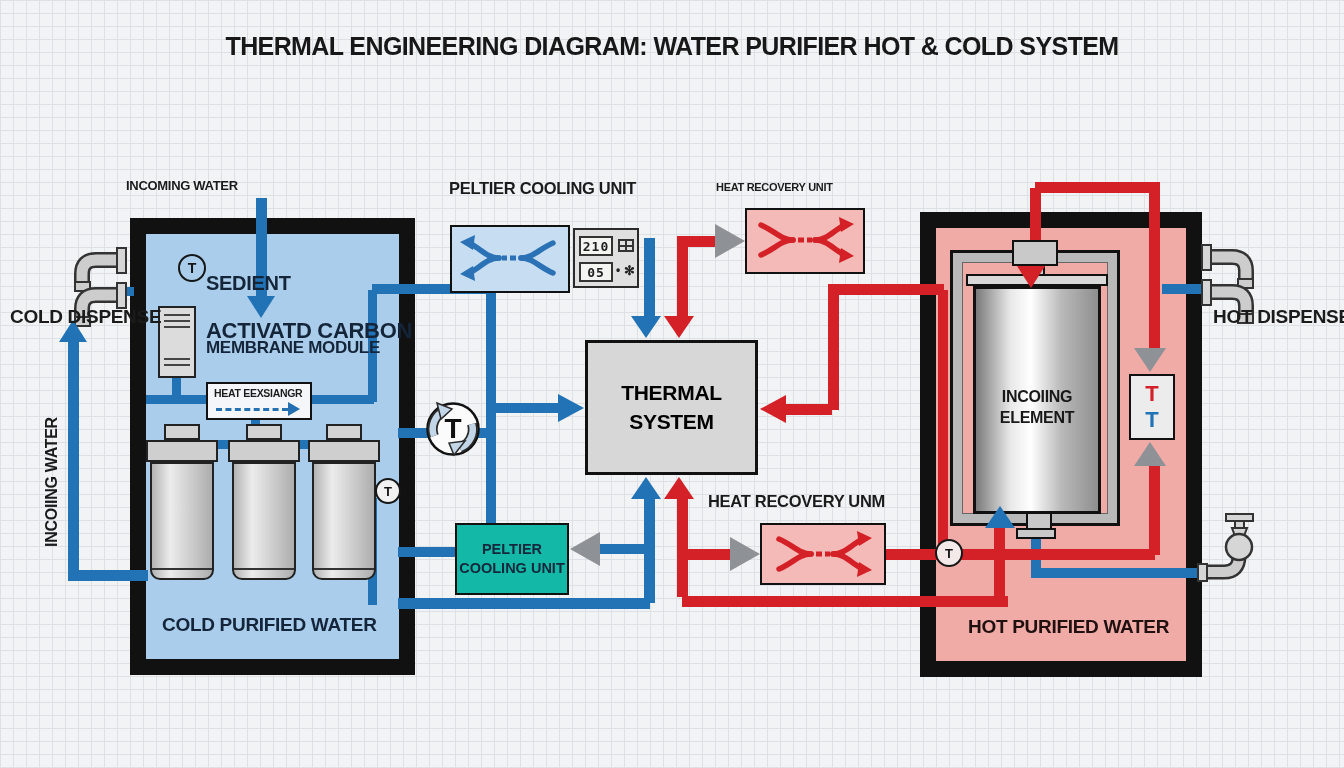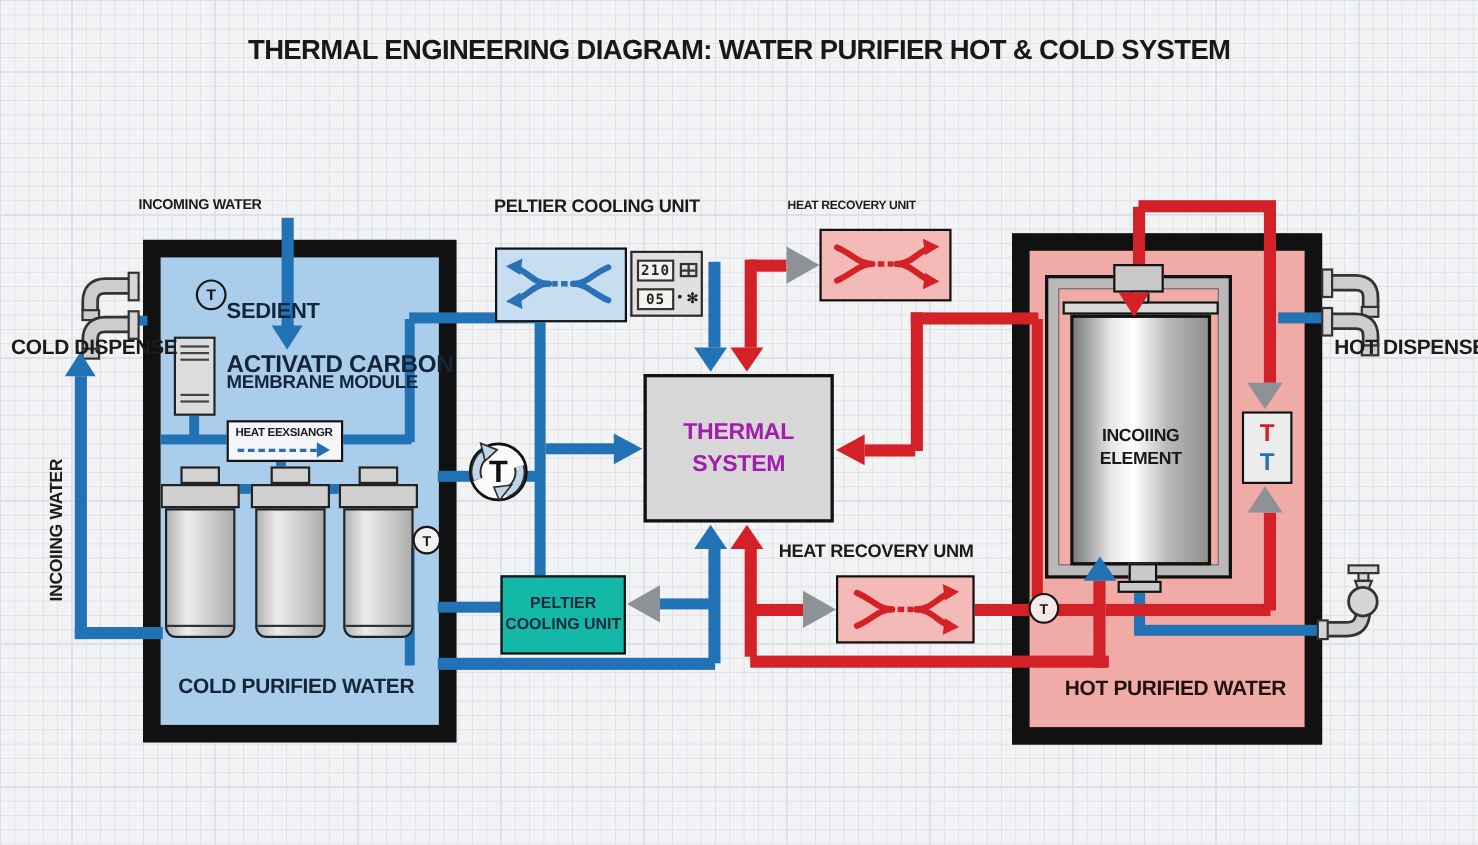--- a/index.html
+++ b/index.html
@@ -165,21 +165,21 @@
     </g>
     <rect x="47" y="23.5" width="6" height="5" fill="#d42127"></rect>
     <rect x="56" y="23.5" width="5" height="5" fill="#d42127"></rect>
     <polygon points="88,3 103,10 90,18" fill="#d42127"></polygon>
     <polygon points="90,34 103,42 88,49" fill="#d42127"></polygon>
   </svg>
 </div>
 
 <div class="box" style="left:585px;top:340px;width:173px;height:135px;background:#d7d7d7;border-width:3px;
             display:flex;flex-direction:column;align-items:center;justify-content:center;
-            font-weight:bold;font-size:21px;color:#a21caf;line-height:1.35;letter-spacing:-0.3px">
+            font-weight:bold;font-size:21px;color:#000000;line-height:1.35;letter-spacing:-0.3px">
   <div>THERMAL</div>
   <div>SYSTEM</div>
 </div>
 
 <div class="box" style="left:455px;top:523px;width:114px;height:72px;background:#14b8a6;
             display:flex;flex-direction:column;align-items:center;justify-content:center;
             font-weight:bold;font-size:14.5px;color:#14273c;line-height:1.3">
   <div>PELTIER</div>
   <div>COOLING UNIT</div>
 </div>

